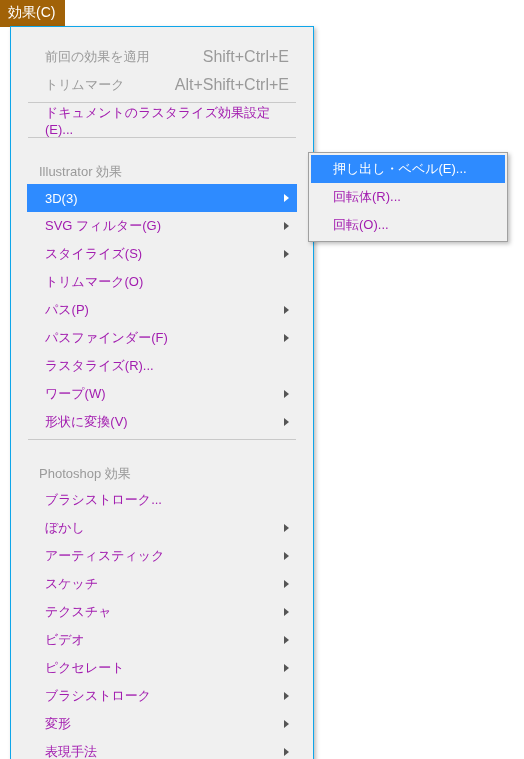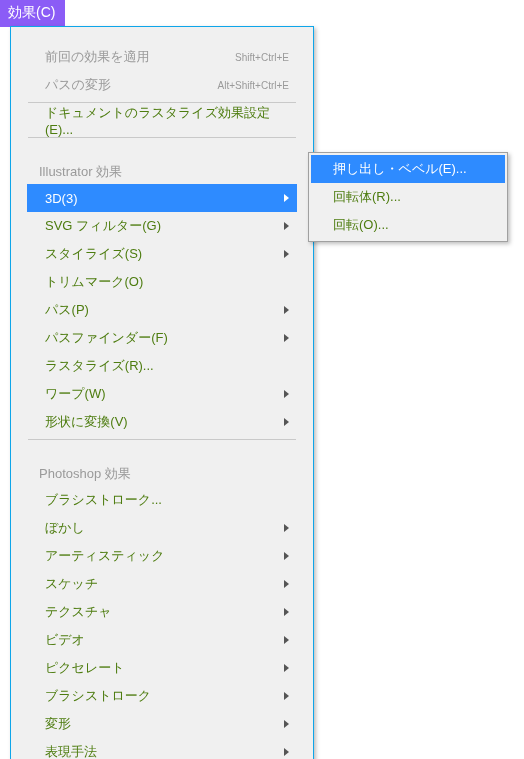--- a/index.html
+++ b/index.html
@@ -5,55 +5,55 @@
   * { margin: 0; padding: 0; box-sizing: border-box; }
   body {
     font-family: "Yu Gothic UI", "Meiryo", "MS Gothic", sans-serif;
     font-size: 13px;
     background: #ffffff;
     width: 524px;
     height: 759px;
     position: relative;
   }
   .menu-title {
-    background: #8b5cf6;
+    background: #a16207;
     color: #ffffff;
     padding: 4px 10px 5px 8px;
     font-size: 14px;
     display: inline-block;
   }
   .menu-panel {
     position: absolute;
     top: 26px;
     left: 10px;
     width: 304px;
     background: #f0f0f0;
     border: 1px solid #0ea5e9;
     box-shadow: 2px 2px 4px rgba(0,0,0,0.25);
     padding: 16px;
   }
   .menu-item {
     display: flex;
     align-items: center;
     height: 28px;
     padding: 0 8px 0 18px;
-    color: #4d7c0f;
+    color: #a21caf;
     cursor: default;
     position: relative;
   }
   .menu-item.disabled { color: #9a9a9a; }
   .menu-item.selected {
     background: #2e8bff;
     color: #ffffff;
     gap: 10px;
   }
   .menu-item .label { flex: 1; }
   .menu-item .shortcut {
     color: #9a9a9a;
-    font-size: 10px;
+    font-size: 16px;
     margin-left: 10px;
   }
   .menu-item .arrow {
     width: 0; height: 0;
     border-top: 4px solid transparent;
     border-bottom: 4px solid transparent;
     border-left: 5px solid #555555;
     margin-left: 6px;
   }
   .menu-item.selected .arrow { border-left-color: #ffffff; }
@@ -90,21 +90,21 @@
 
 <div class="menu-title">効果(C)</div>
 
 <div class="menu-panel">
   <div id="top-section">
       <div class="menu-item disabled">
         <span class="label">前回の効果を適用</span>
         <span class="shortcut">Shift+Ctrl+E</span>
       </div>
       <div class="menu-item disabled">
-        <span class="label">パスの変形</span>
+        <span class="label">トリムマーク</span>
         <span class="shortcut">Alt+Shift+Ctrl+E</span>
       </div>
     </div>
   <div class="menu-sep"></div>
   <div class="menu-item">
     <span class="label">ドキュメントのラスタライズ効果設定(E)...</span>
   </div>
   <div class="menu-sep"></div>
   <div class="section-header">Illustrator 効果</div>
   <div id="illustrator-section">

